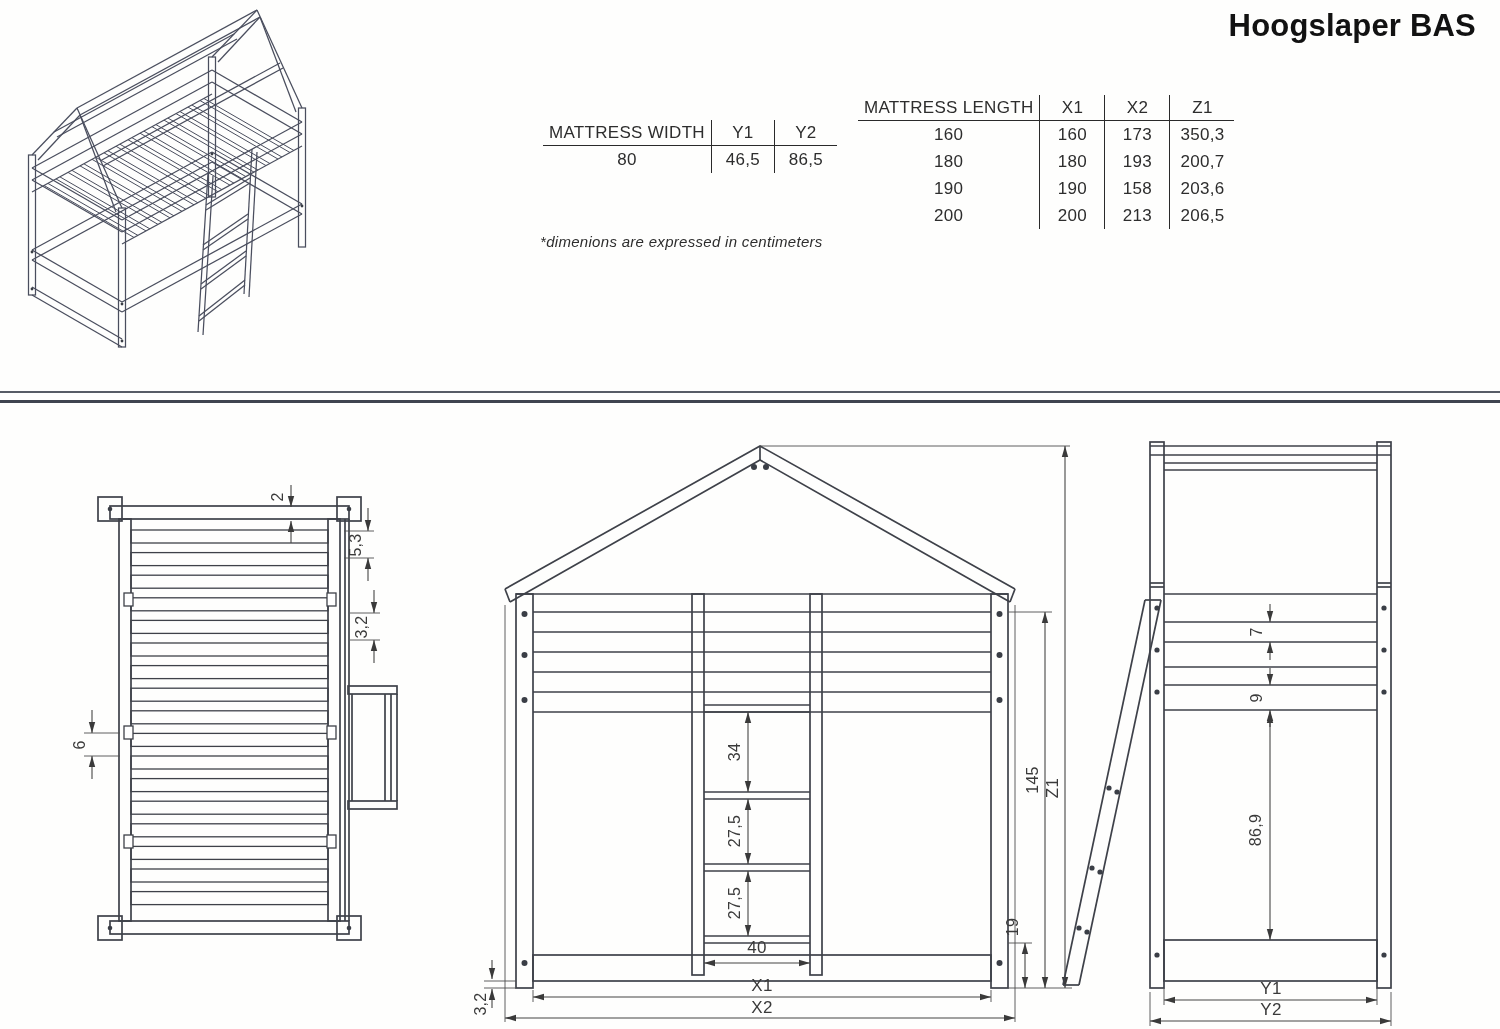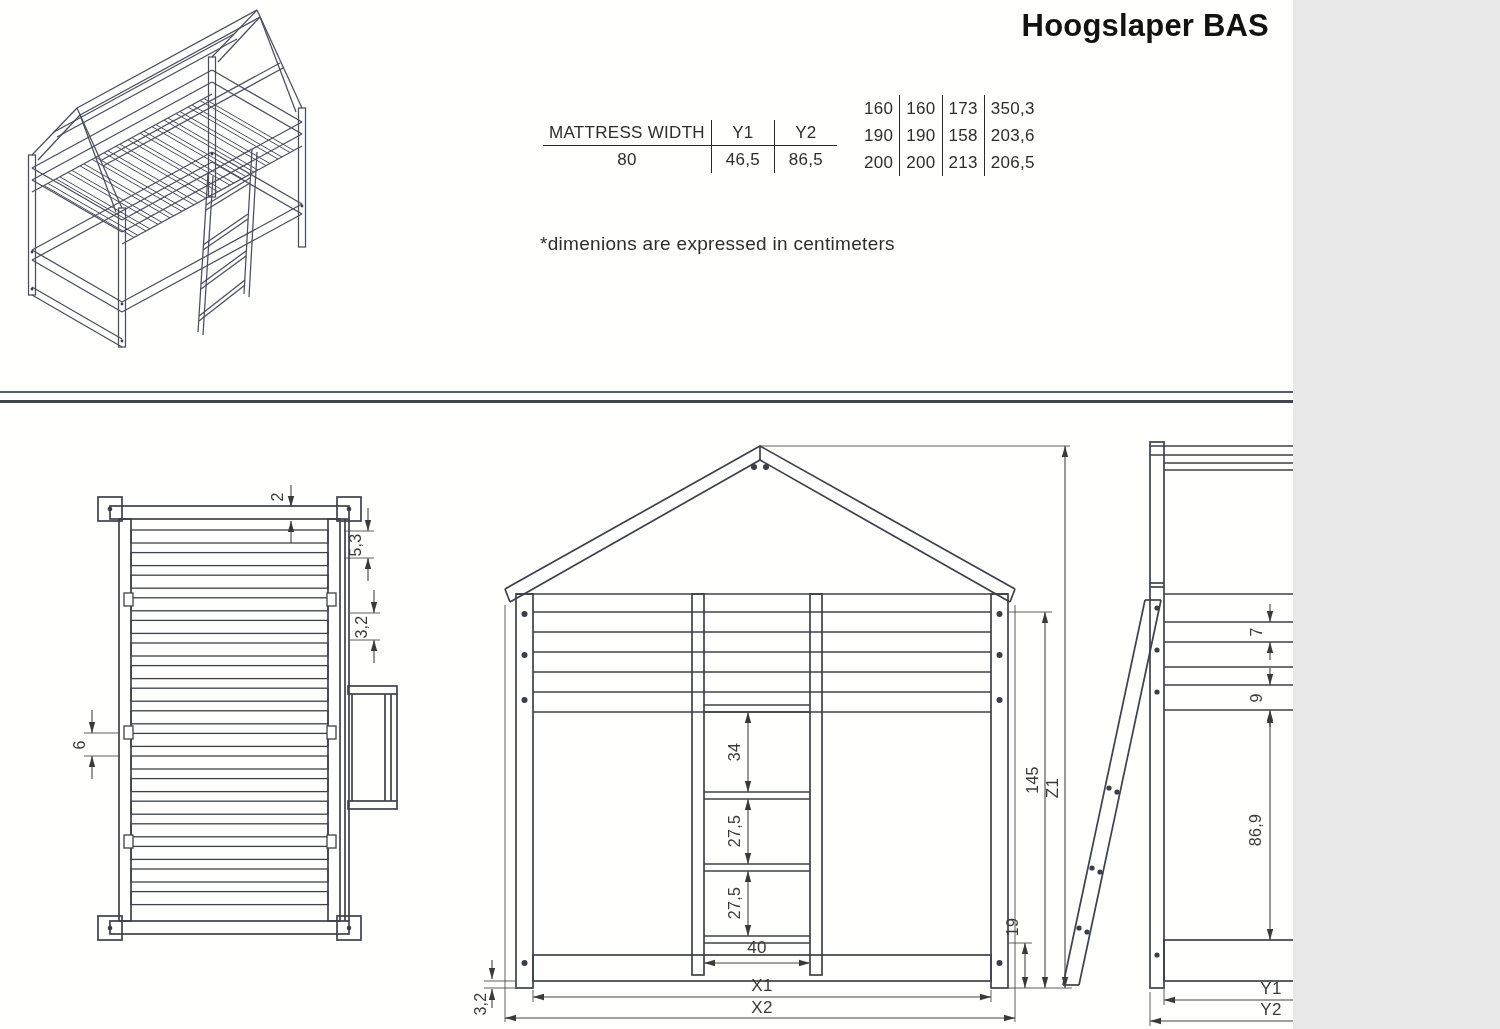--- a/index.html
+++ b/index.html
@@ -1,30 +1,30 @@
 <!DOCTYPE html>
 <html><head>
 <meta charset="utf-8">
 <style>
   html,body{margin:0;padding:0;background:#e8e8e8;}
-  #canvas{position:relative;width:1293px;height:1029px;background:#fefefd;overflow:hidden;
+  #canvas{position:relative;width:1500px;height:1029px;background:#fefefd;overflow:hidden;
           font-family:"Liberation Sans",sans-serif;}
   .title{position:absolute;right:24px;top:8px;font-size:31px;font-weight:700;
          color:#121212;letter-spacing:.2px;}
   
   .tbl{position:absolute;}
   .tbl table{border-collapse:collapse;color:#2d2d2d;font-size:17px;letter-spacing:.3px;}
   .tbl td{text-align:center;height:27px;padding:0 6px;white-space:nowrap;}
   .tbl td+td{border-left:1.7px solid #2a2a2a;}
   .tbl tr.hd td{border-bottom:1.7px solid #2a2a2a;height:25px;}
   .tbl .c1{min-width:148px;}
   .tbl .cn{min-width:50px;}
   .tbl2 .c1{min-width:152px;}
   .tbl2 .cn{min-width:52px;}
-  .note{position:absolute;left:540px;top:233px;font-size:19px;color:#2d2d2d;letter-spacing:.3px;}
+  .note{position:absolute;left:540px;top:233px;font-size:15px;color:#2d2d2d;letter-spacing:.3px;font-style:italic;}
   
   .divider{position:absolute;left:0;top:391px;width:1500px;height:7px;
            border-top:2px solid #575c66;border-bottom:3px solid #3f4450;}
   svg{position:absolute;}
   .st{fill:none;stroke:#3e4149;stroke-width:1.7;}
   .stn{fill:none;stroke:#3e4149;stroke-width:1.3;}
   .iso{fill:none;stroke:#4a4e5e;stroke-width:1.25;}
   .dim{fill:none;stroke:#454545;stroke-width:1.1;}
   .ext{fill:none;stroke:#4f4f4f;stroke-width:.9;}
   .dot{fill:#3a3e46;stroke:none;}
@@ -51,25 +51,37 @@
         <td>46,5</td>
         <td>86,5</td>
       </tr>
     </tbody>
       </table>
   </div>
 
   <div class="tbl tbl2" style="left:858px;top:95px;">
     <table>
       <tbody>
+          <tr class="hd">
+        <td class="c1">MATTRESS LENGTH</td>
+        <td class="cn">X1</td>
+        <td class="cn">X2</td>
+        <td class="cn">Z1</td>
+      </tr>
       <tr>
         <td>160</td>
         <td>160</td>
         <td>173</td>
         <td>350,3</td>
+      </tr>
+      <tr>
+        <td>180</td>
+        <td>180</td>
+        <td>193</td>
+        <td>200,7</td>
       </tr>
       <tr>
         <td>190</td>
         <td>190</td>
         <td>158</td>
         <td>203,6</td>
       </tr>
       <tr>
         <td>200</td>
         <td>200</td>

